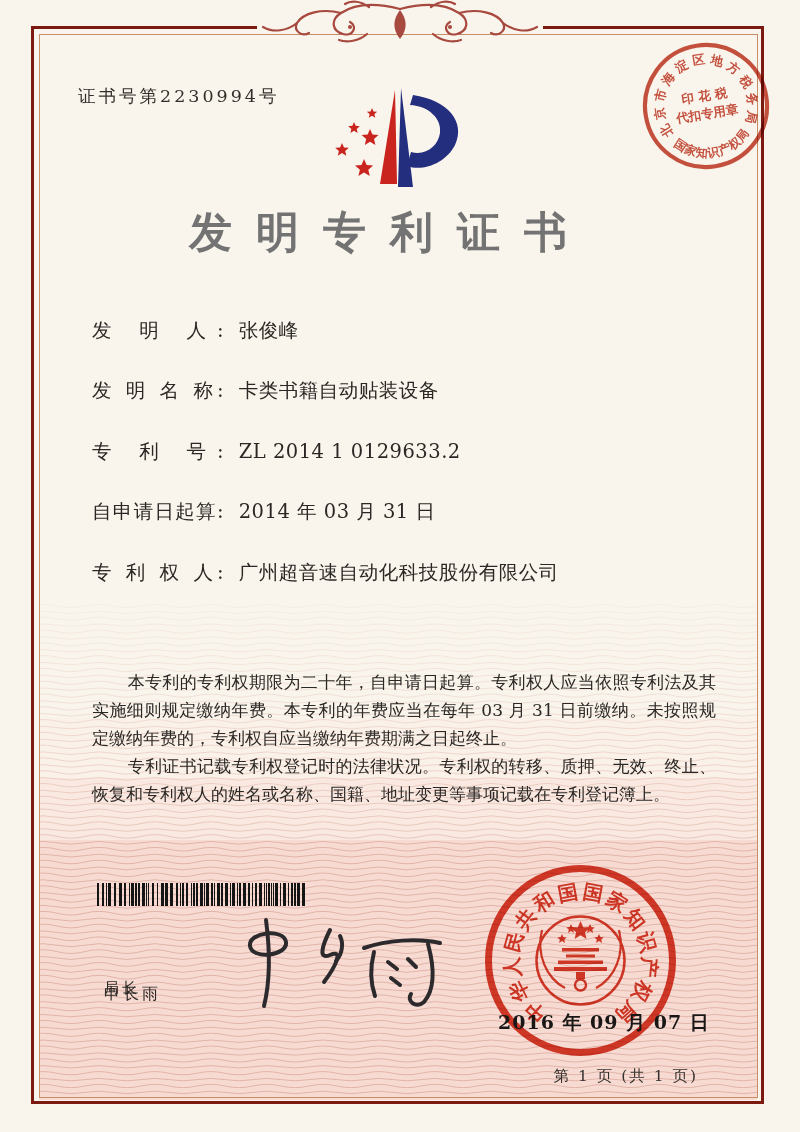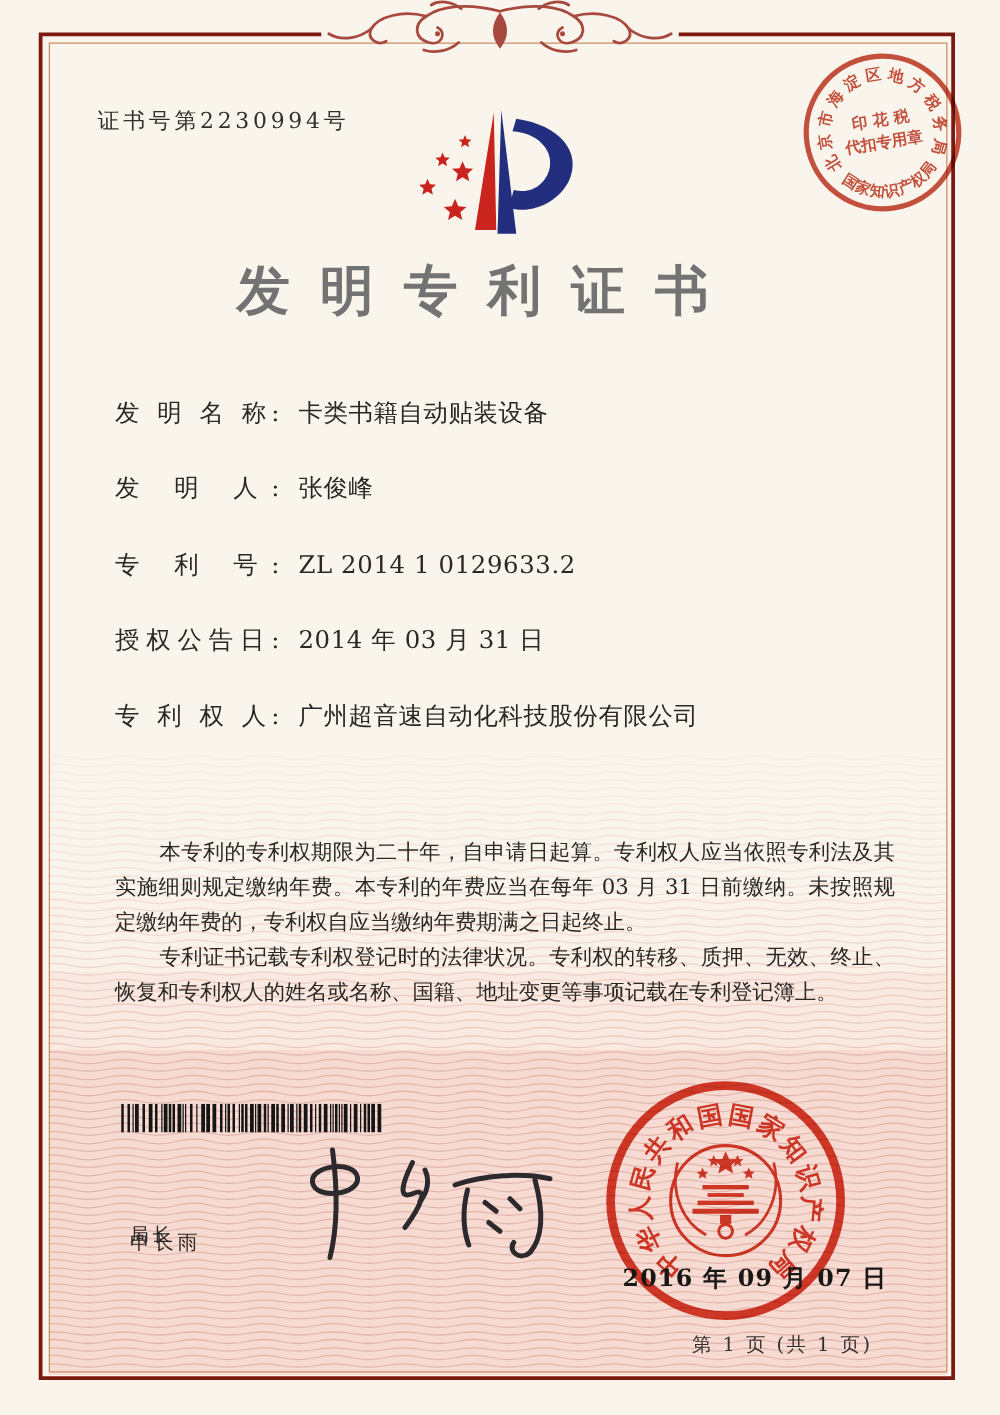--- a/index.html
+++ b/index.html
@@ -204,33 +204,33 @@
         <text transform="translate(95.1,114.5) rotate(332.0)" text-anchor="middle" dominant-baseline="central" font-size="12" font-weight="bold" fill="#c13a27">权</text>
         <text transform="translate(104.4,107.9) rotate(318.0)" text-anchor="middle" dominant-baseline="central" font-size="12" font-weight="bold" fill="#c13a27">局</text>
       </g>
   </g>
 </svg>
 
 <div class="abs title">发明专利证书</div>
 
 <div class="abs fields">
   <div class="field-row">
+    <span class="field-label">发 明 人:</span>
+    <span class="field-value">张俊峰</span>
+  </div>
+  <div class="field-row">
     <span class="field-label">发 明 名 称:</span>
     <span class="field-value">卡类书籍自动贴装设备</span>
   </div>
   <div class="field-row">
-    <span class="field-label">发 明 人:</span>
-    <span class="field-value">张俊峰</span>
-  </div>
-  <div class="field-row">
     <span class="field-label">专 利 号:</span>
     <span class="field-value">ZL 2014 1 0129633.2</span>
   </div>
   <div class="field-row">
-    <span class="field-label">授权公告日:</span>
+    <span class="field-label">自申请日起算:</span>
     <span class="field-value">2014 年 03 月 31 日</span>
   </div>
   <div class="field-row">
     <span class="field-label">专 利 权 人:</span>
     <span class="field-value">广州超音速自动化科技股份有限公司</span>
   </div>
 </div>
 
 <div class="abs body-text">
   <p>本专利的专利权期限为二十年，自申请日起算。专利权人应当依照专利法及其实施细则规定缴纳年费。本专利的年费应当在每年 03 月 31 日前缴纳。未按照规定缴纳年费的，专利权自应当缴纳年费期满之日起终止。</p>

